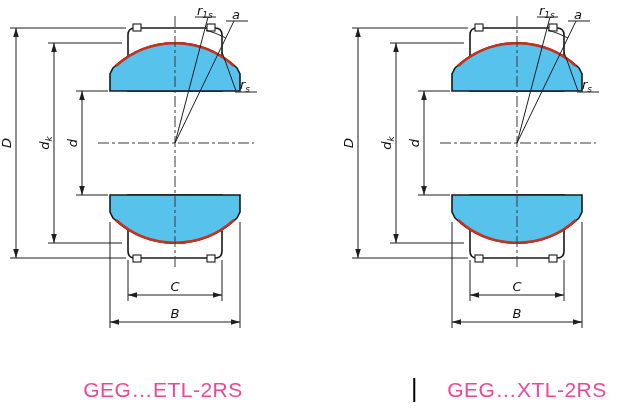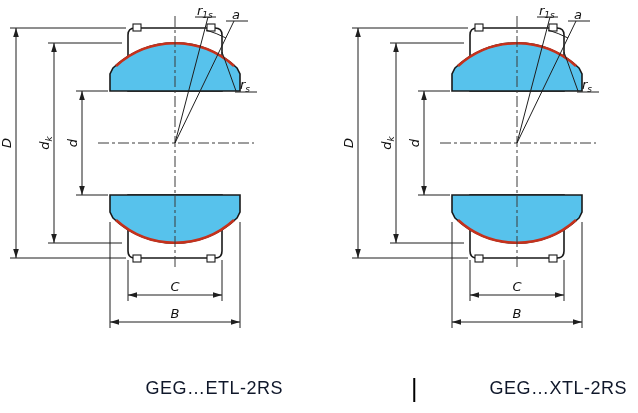--- a/index.html
+++ b/index.html
@@ -19,22 +19,22 @@
   .inner { stroke:#1a1a1a; stroke-width:1.6; }
   .seal  { fill:none; stroke:#c5311c; stroke-width:2.6; }
   .cl    { stroke:#3a3a3a; stroke-width:1; stroke-dasharray:11 3 3 3; fill:none; }
   .dim   { stroke:#1f1f1f; stroke-width:1; fill:none; }
   .arr   { fill:#1f1f1f; stroke:none; }
   .lbl   { font-family:"DejaVu Sans", sans-serif; font-size:13px; font-style:italic; fill:#111111; }
   .sub   { font-size:9px; }
 
   
   .caption {
-    position:absolute; top:378px; font-size:18px; color:#0f172a;
-    text-align:right; letter-spacing:0.5px; white-space:nowrap;
+    position:absolute; top:378px; font-size:21px; color:#ec4899;
+    text-align:center; letter-spacing:0.5px; white-space:nowrap;
   }
   #caption-left  { left:43px;  width:240px; }
   #caption-right { left:427px; width:200px; }
   #caption-separator {
     position:absolute; left:411px; top:374px; font-size:25px; color:#000;
   }
 </style>
 </head>
 <body>
 

